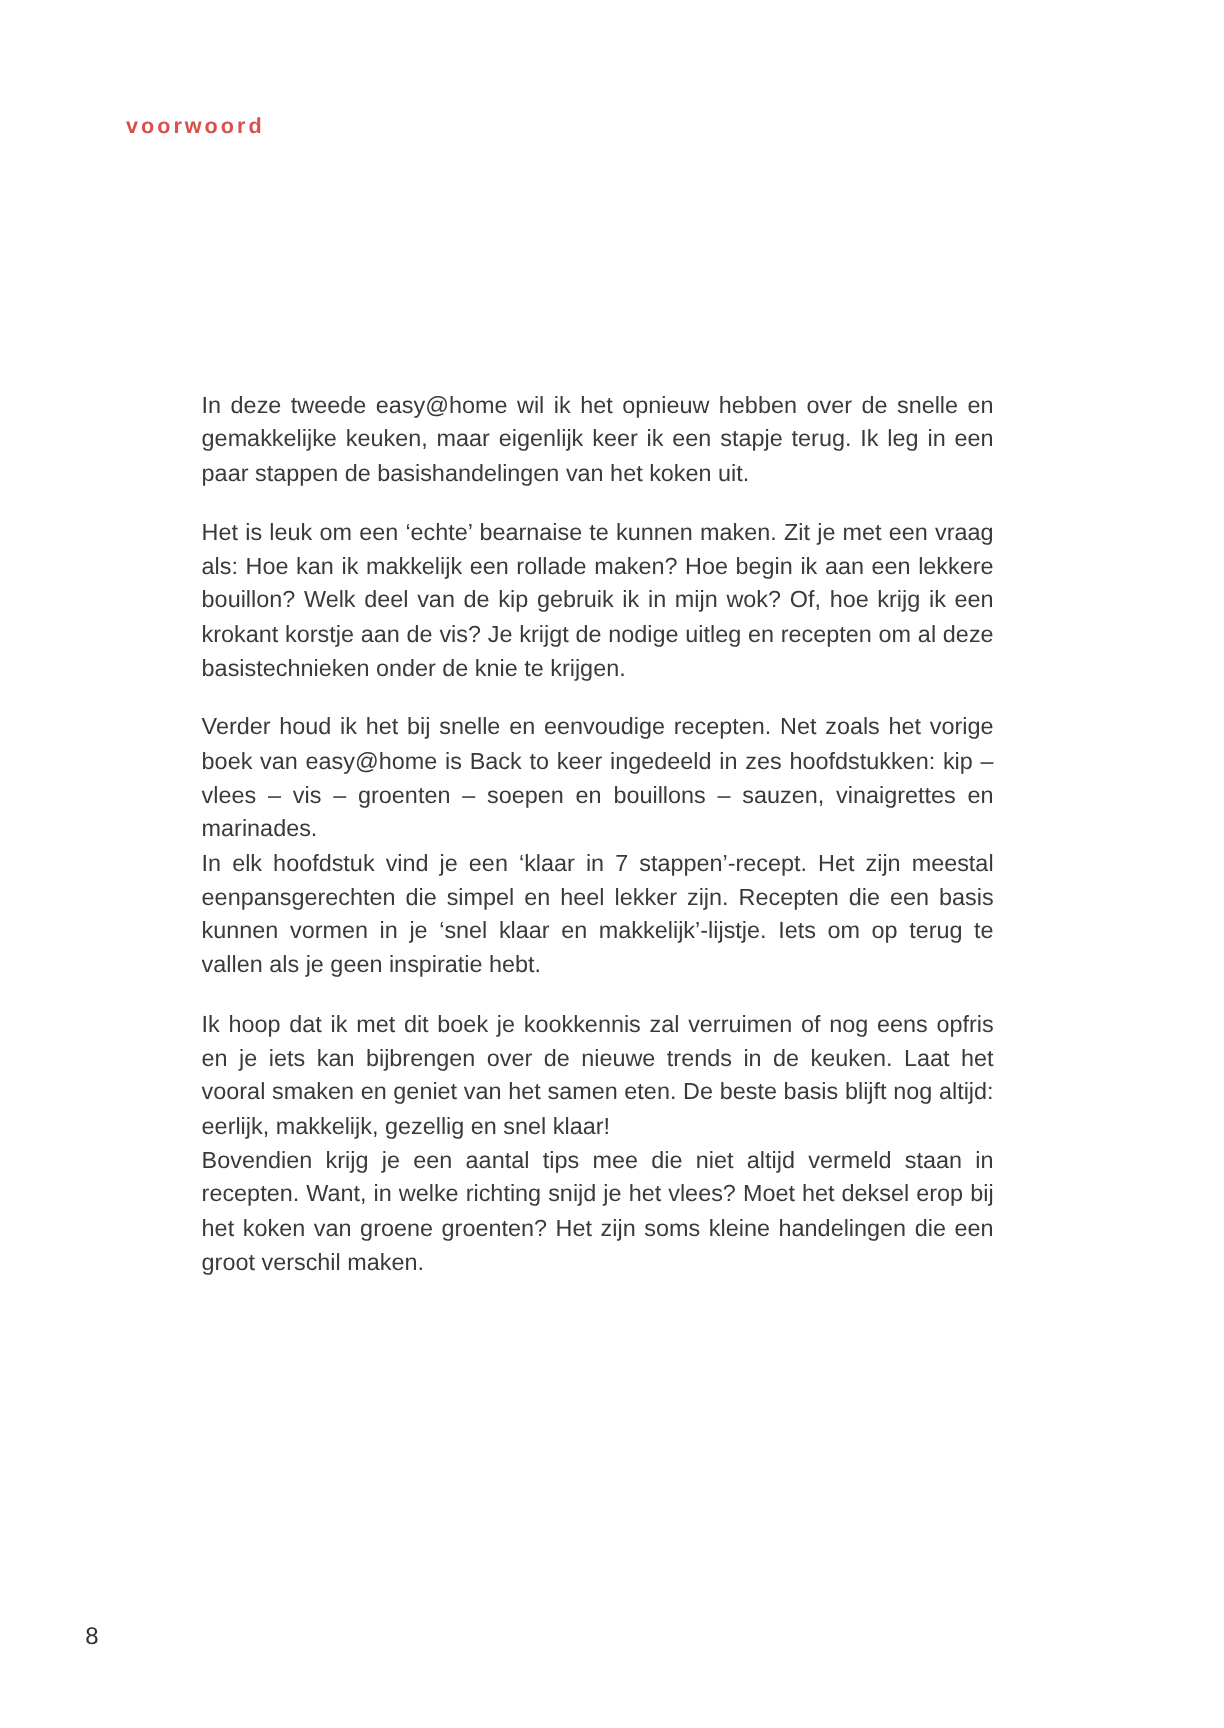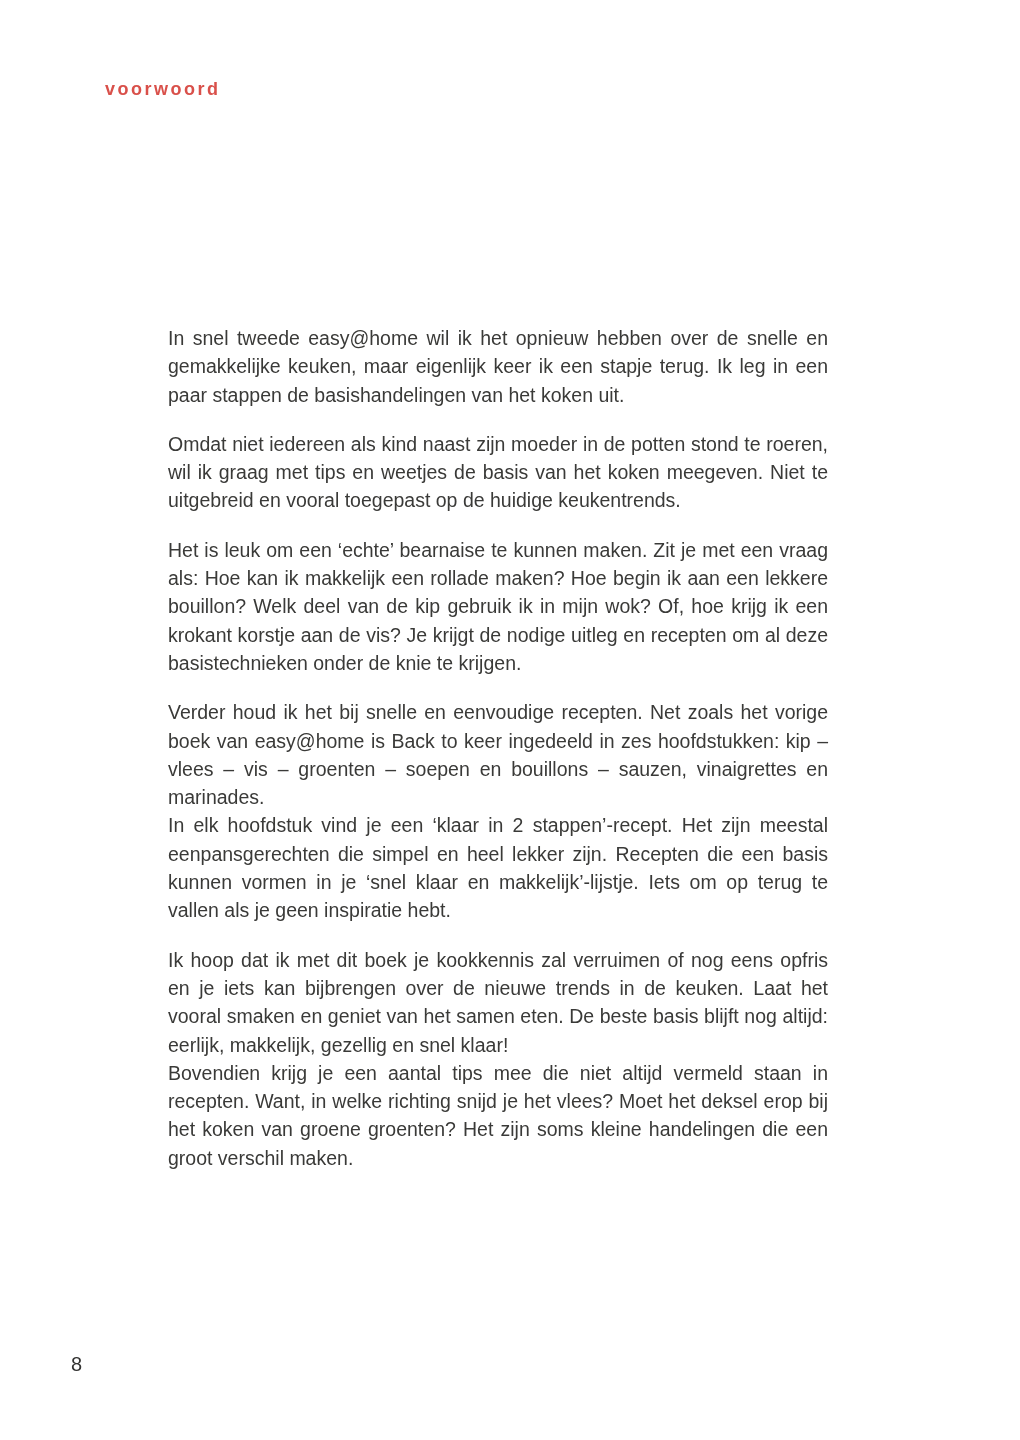--- a/index.html
+++ b/index.html
@@ -11,21 +11,21 @@
     position: relative;
     width: 1020px;
     height: 1440px;
     background: #ffffff;
     font-family: "Liberation Sans", "DejaVu Sans", sans-serif;
     overflow: hidden;
   }
   .heading {
     position: absolute;
     left: 105px;
-    top: 77px;
+    top: 93px;
     font-size: 18px;
     font-weight: 700;
     letter-spacing: 2.5px;
     line-height: 24px;
   }
   .body-text {
     position: absolute;
     left: 168px;
     top: 324px;
     width: 660px;
@@ -51,23 +51,22 @@
     color: #333332;
   }
 </style>
 </head>
 <body>
 
 <div class="page" style="background: rgb(255, 255, 255);">
   <div class="heading" style="color: rgb(217, 80, 74);">voorwoord</div>
 
   <div class="body-text" style="color: rgb(58, 58, 56);">
-      <p class="para"><span>In snel tweede </span><span class="it">easy@home</span><span> wil ik het opnieuw hebben over de snelle en gemakkelijke keuken, maar eigenlijk keer ik een stapje terug. Ik leg in een paar stappen de basishandelingen van het koken uit.</span></p>
-      <p class="para gap"><span>Omdat niet iedereen als kind naast zijn moeder in de potten stond te roeren, wil ik graag met tips en weetjes de basis van het koken meegeven. Niet te uitgebreid en vooral toegepast op de huidige keukentrends.</span></p>
+      <p class="para"><span>In deze tweede </span><span class="it">easy@home</span><span> wil ik het opnieuw hebben over de snelle en gemakkelijke keuken, maar eigenlijk keer ik een stapje terug. Ik leg in een paar stappen de basishandelingen van het koken uit.</span></p>
       <p class="para gap"><span>Het is leuk om een ‘echte’ bearnaise te kunnen maken. Zit je met een vraag als: Hoe kan ik makkelijk een rollade maken? Hoe begin ik aan een lekkere bouillon? Welk deel van de kip gebruik ik in mijn wok? Of, hoe krijg ik een krokant korstje aan de vis? Je krijgt de nodige uitleg en recepten om al deze basistechnieken onder de knie te krijgen.</span></p>
       <p class="para gap"><span>Verder houd ik het bij snelle en eenvoudige recepten. Net zoals het vorige boek van </span><span class="it">easy@home</span><span> is </span><span class="it">Back to keer</span><span> ingedeeld in zes hoofdstukken: kip – vlees – vis – groenten – soepen en bouillons – sauzen, vinaigrettes en marinades.</span></p>
-      <p class="para"><span>In elk hoofdstuk vind je een ‘klaar in 2 stappen’-recept. Het zijn meestal eenpansgerechten die simpel en heel lekker zijn. Recepten die een basis kunnen vormen in je ‘snel klaar en makkelijk’-lijstje. Iets om op terug te vallen als je geen inspiratie hebt.</span></p>
+      <p class="para"><span>In elk hoofdstuk vind je een ‘klaar in 7 stappen’-recept. Het zijn meestal eenpansgerechten die simpel en heel lekker zijn. Recepten die een basis kunnen vormen in je ‘snel klaar en makkelijk’-lijstje. Iets om op terug te vallen als je geen inspiratie hebt.</span></p>
       <p class="para gap"><span>Ik hoop dat ik met dit boek je kookkennis zal verruimen of nog eens opfris en je iets kan bijbrengen over de nieuwe trends in de keuken. Laat het vooral smaken en geniet van het samen eten. De beste basis blijft nog altijd: eerlijk, makkelijk, gezellig en snel klaar!</span></p>
       <p class="para"><span>Bovendien krijg je een aantal tips mee die niet altijd vermeld staan in recepten. Want, in welke richting snijd je het vlees? Moet het deksel erop bij het koken van groene groenten? Het zijn soms kleine handelingen die een groot verschil maken.</span></p>
     </div>
 
   <div class="page-num">8</div>
 </div>
 
 </body></html>

